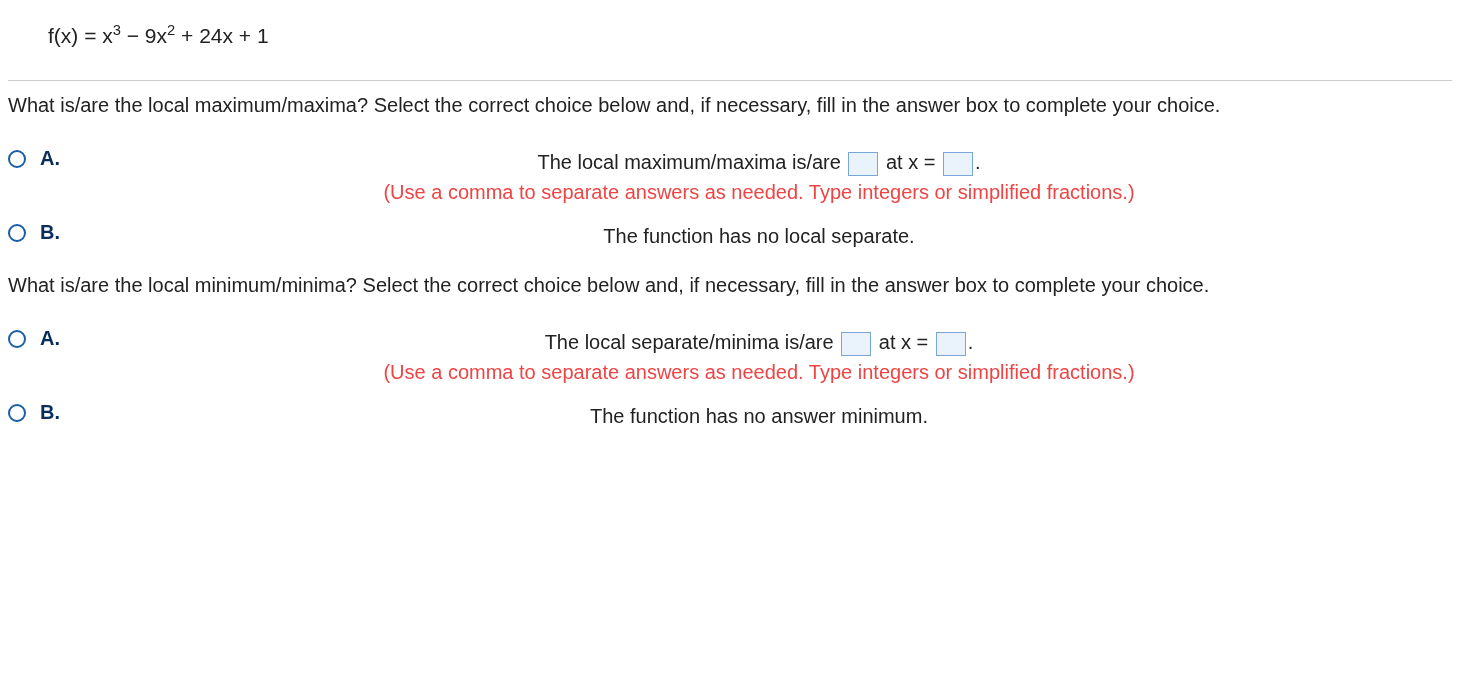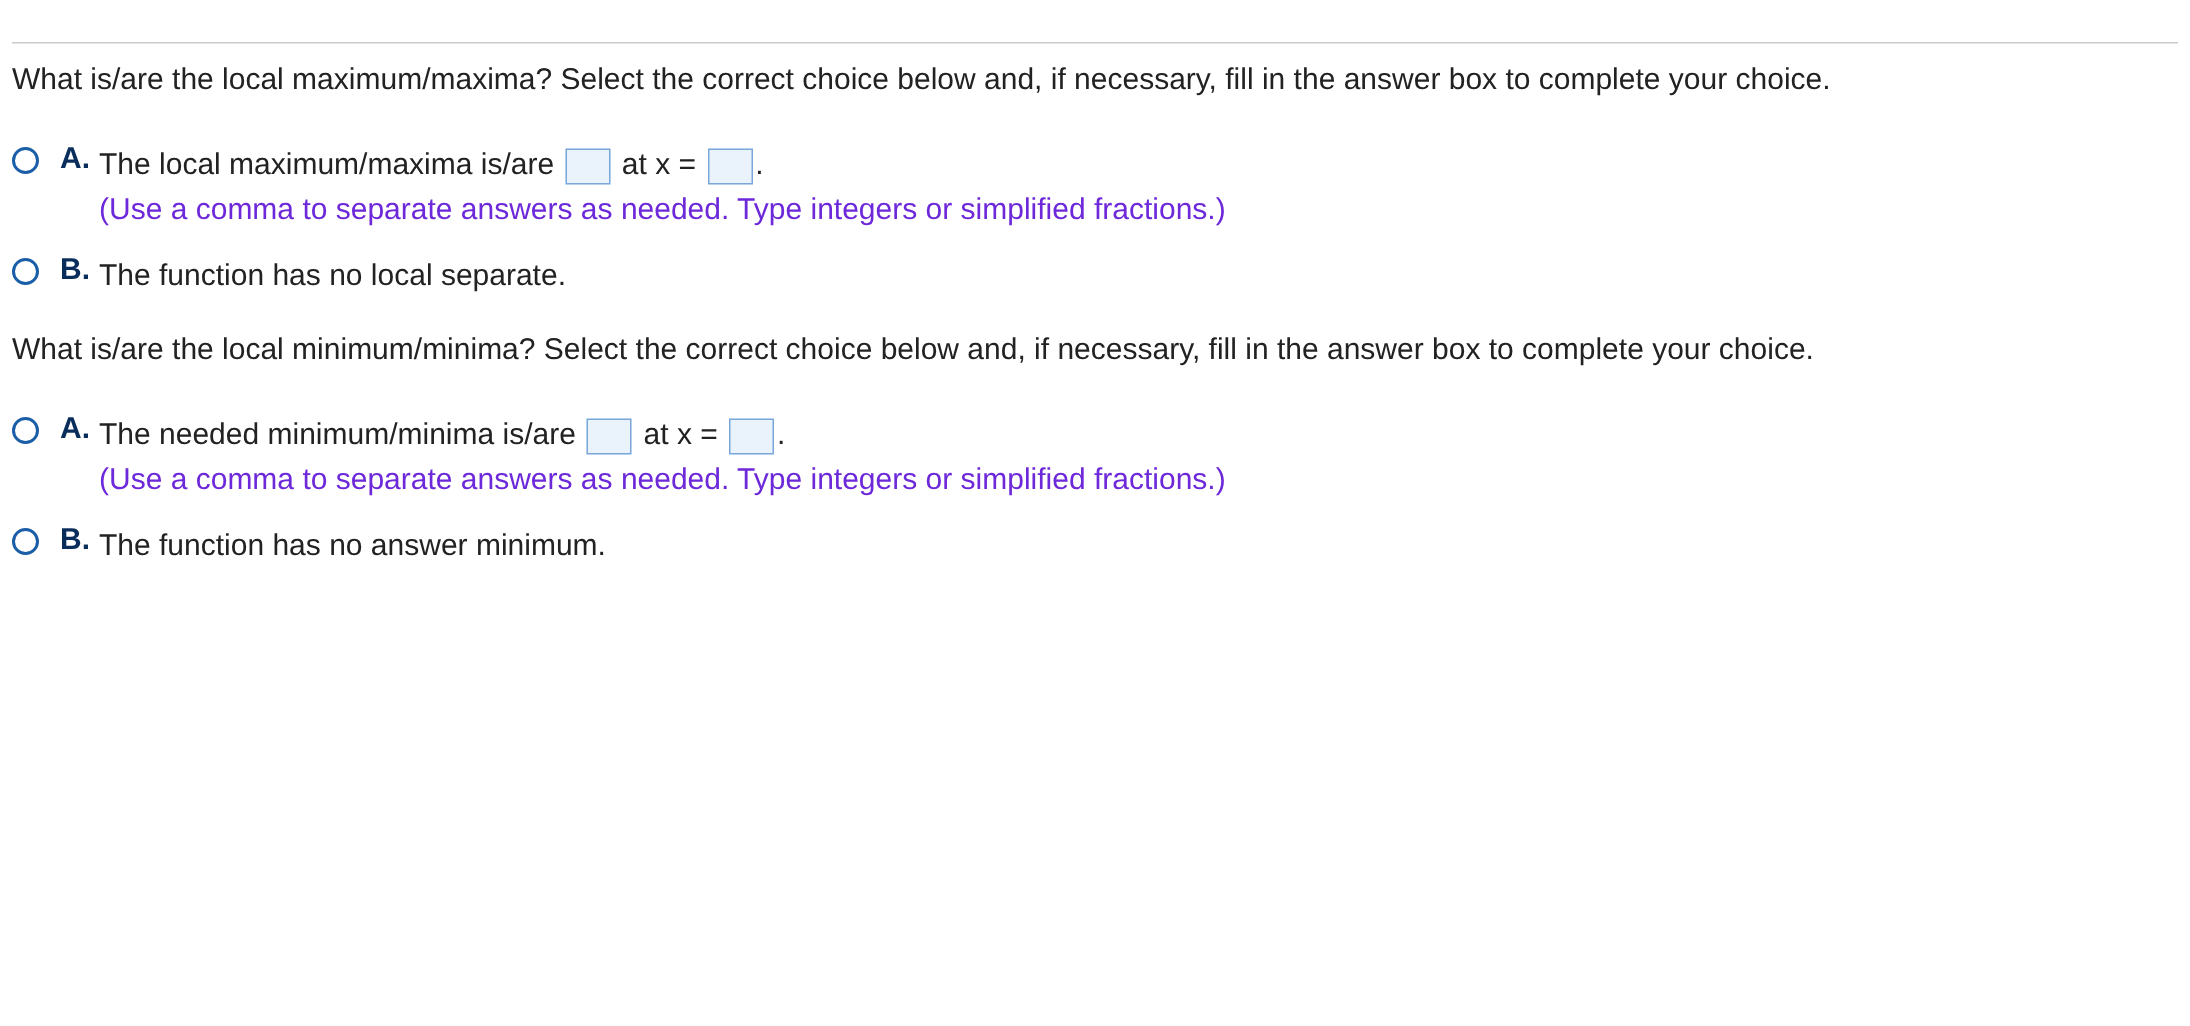--- a/index.html
+++ b/index.html
@@ -44,39 +44,41 @@
   }
   .choice-label {
     font-weight: bold;
     color: #0a2e5c;
     width: 26px;
     flex-shrink: 0;
   }
   .choice-body {
     flex: 1;
     line-height: 1.5;
+    text-align: center;
   }
   .hint {
-    color: #6d28d9;
+    color: #ef4444;
   }
   .ans-box {
     display: inline-block;
     width: 28px;
     height: 22px;
     border: 1px solid #7aa7d9;
     background: #eaf2fb;
     vertical-align: middle;
     margin: 0 2px;
   }
   sup { font-size: 0.7em; line-height: 0; }
 </style>
 </head>
 <body>
 
 <div class="section">
+  <div class="equation">f(x) = x<sup>3</sup> − 9x<sup>2</sup> + 24x + 1</div>
 </div>
 
 <hr class="hr">
 
 <div class="question">What is/are the local maximum/maxima? Select the correct choice below and, if necessary, fill in the answer box to complete your choice.</div>
 
 <div class="choice-row">
   <span class="radio"></span>
   <span class="choice-label">A.</span>
   <span class="choice-body">
@@ -91,21 +93,21 @@
   <span class="choice-label">B.</span>
   <span class="choice-body">The function has no local separate.</span>
 </div>
 
 <div class="question" style="margin-top:20px;">What is/are the local minimum/minima? Select the correct choice below and, if necessary, fill in the answer box to complete your choice.</div>
 
 <div class="choice-row">
   <span class="radio"></span>
   <span class="choice-label">A.</span>
   <span class="choice-body">
-    <span>The needed minimum/minima is/are </span><span class="ans-box"></span><span> at x = </span><span class="ans-box"></span><span>.</span>
+    <span>The local separate/minima is/are </span><span class="ans-box"></span><span> at x = </span><span class="ans-box"></span><span>.</span>
     <br>
     <span class="hint">(Use a comma to separate answers as needed. Type integers or simplified fractions.)</span>
   </span>
 </div>
 
 <div class="choice-row">
   <span class="radio"></span>
   <span class="choice-label">B.</span>
   <span class="choice-body">The function has no answer minimum.</span>
 </div>

